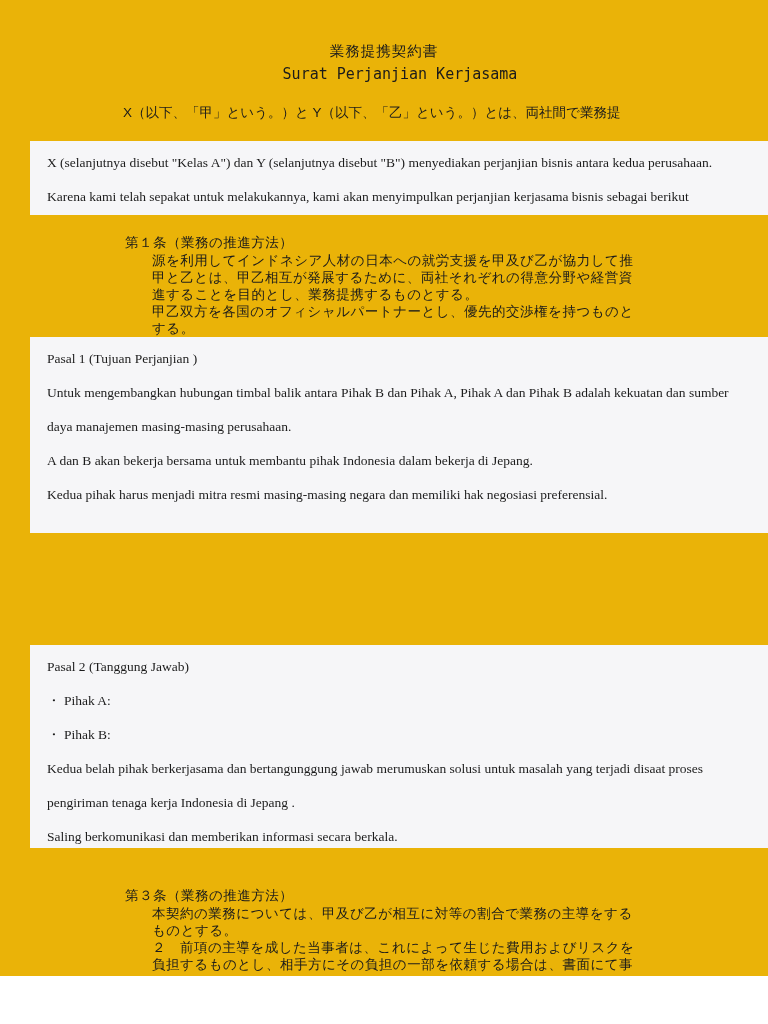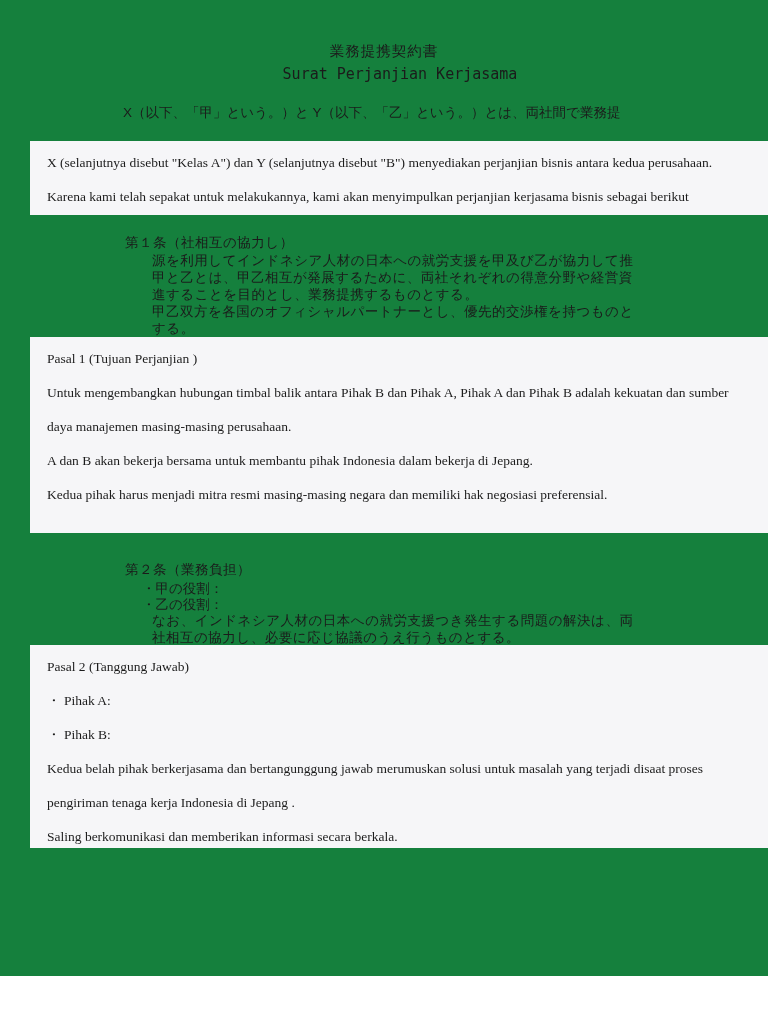--- a/index.html
+++ b/index.html
@@ -1,20 +1,20 @@
 <!DOCTYPE html>
 <html><head>
 <meta charset="utf-8">
 <style>
   html, body { margin: 0; padding: 0; background: #ffffff; }
   .page {
     position: relative;
     width: 768px;
     height: 976px;
-    background: #15803d;
+    background: #eab308;
     overflow: hidden;
     font-family: "Liberation Sans", sans-serif;
     color: #1b1b1b;
   }
   
   .jp { font-family: "Liberation Sans", sans-serif; color: #1b1b1b; }
   .jp-line { white-space: nowrap; }
   
   .id-text { font-family: "Liberation Serif", serif; color: #1c1c1c; font-size: 13.5px; }
   .id-text p { margin: 0 0 14px 0; line-height: 20px; white-space: nowrap; }
@@ -64,55 +64,53 @@
   <div class="intro jp">
     <div class="jp-line">X（以下、「甲」という。）と Y（以下、「乙」という。）とは、両社間で業務提</div>
   </div>
 
   <div class="band band-1 id-text">
     <p>X (selanjutnya disebut "Kelas A") dan Y (selanjutnya disebut "B") menyediakan perjanjian bisnis antara kedua perusahaan.</p>
     <p>Karena kami telah sepakat untuk melakukannya, kami akan menyimpulkan perjanjian kerjasama bisnis sebagai berikut</p>
   </div>
 
   <div class="jp-sec sec-1 jp">
-    <div class="heading">第１条（社相互の協力し）</div>
+    <div class="heading">第１条（業務の推進方法）</div>
     <div class="body">
       <div class="jp-line">源を利用してインドネシア人材の日本への就労支援を甲及び乙が協力して推</div>
       <div class="jp-line">甲と乙とは、甲乙相互が発展するために、両社それぞれの得意分野や経営資</div>
       <div class="jp-line">進することを目的とし、業務提携するものとする。</div>
       <div class="jp-line">甲乙双方を各国のオフィシャルパートナーとし、優先的交渉権を持つものと</div>
       <div class="jp-line">する。</div>
     </div>
   </div>
 
   <div class="band band-2 id-text">
     <p>Pasal 1 (Tujuan Perjanjian )</p>
     <p>Untuk mengembangkan hubungan timbal balik antara Pihak B dan Pihak A, Pihak A dan Pihak B adalah kekuatan dan sumber</p>
     <p>daya manajemen masing-masing perusahaan.</p>
     <p>A dan B akan bekerja bersama untuk membantu pihak Indonesia dalam bekerja di Jepang.</p>
     <p>Kedua pihak harus menjadi mitra resmi masing-masing negara dan memiliki hak negosiasi preferensial.</p>
   </div>
 
-  <div class="jp-sec sec-2 jp">
-    <div class="heading">第２条（業務負担）</div>
-    <div class="bullets">
-      <div class="jp-line">・甲の役割：</div>
-      <div class="jp-line">・乙の役割：</div>
-    </div>
-    <div class="body">
-      <div class="jp-line">なお、インドネシア人材の日本への就労支援つき発生する問題の解決は、両</div>
-      <div class="jp-line">社相互の協力し、必要に応じ協議のうえ行うものとする。</div>
-    </div>
-  </div>
 
   <div class="band band-3 id-text">
     <p>Pasal 2 (Tanggung Jawab)</p>
     <p>・ Pihak A:</p>
     <p>・ Pihak B:</p>
     <p>Kedua belah pihak berkerjasama dan bertangunggung jawab merumuskan solusi untuk masalah yang terjadi disaat proses</p>
     <p>pengiriman tenaga kerja Indonesia di Jepang .</p>
     <p>Saling berkomunikasi dan memberikan informasi secara berkala.</p>
   </div>
 
+  <div class="jp-sec sec-3 jp">
+    <div class="heading">第３条（業務の推進方法）</div>
+    <div class="body">
+      <div class="jp-line">本契約の業務については、甲及び乙が相互に対等の割合で業務の主導をする</div>
+      <div class="jp-line">ものとする。</div>
+      <div class="jp-line">２　前項の主導を成した当事者は、これによって生じた費用およびリスクを</div>
+      <div class="jp-line">負担するものとし、相手方にその負担の一部を依頼する場合は、書面にて事</div>
+    </div>
+  </div>
 
   <div class="band band-bottom"></div>
 
 </div>
 
 </body></html>

